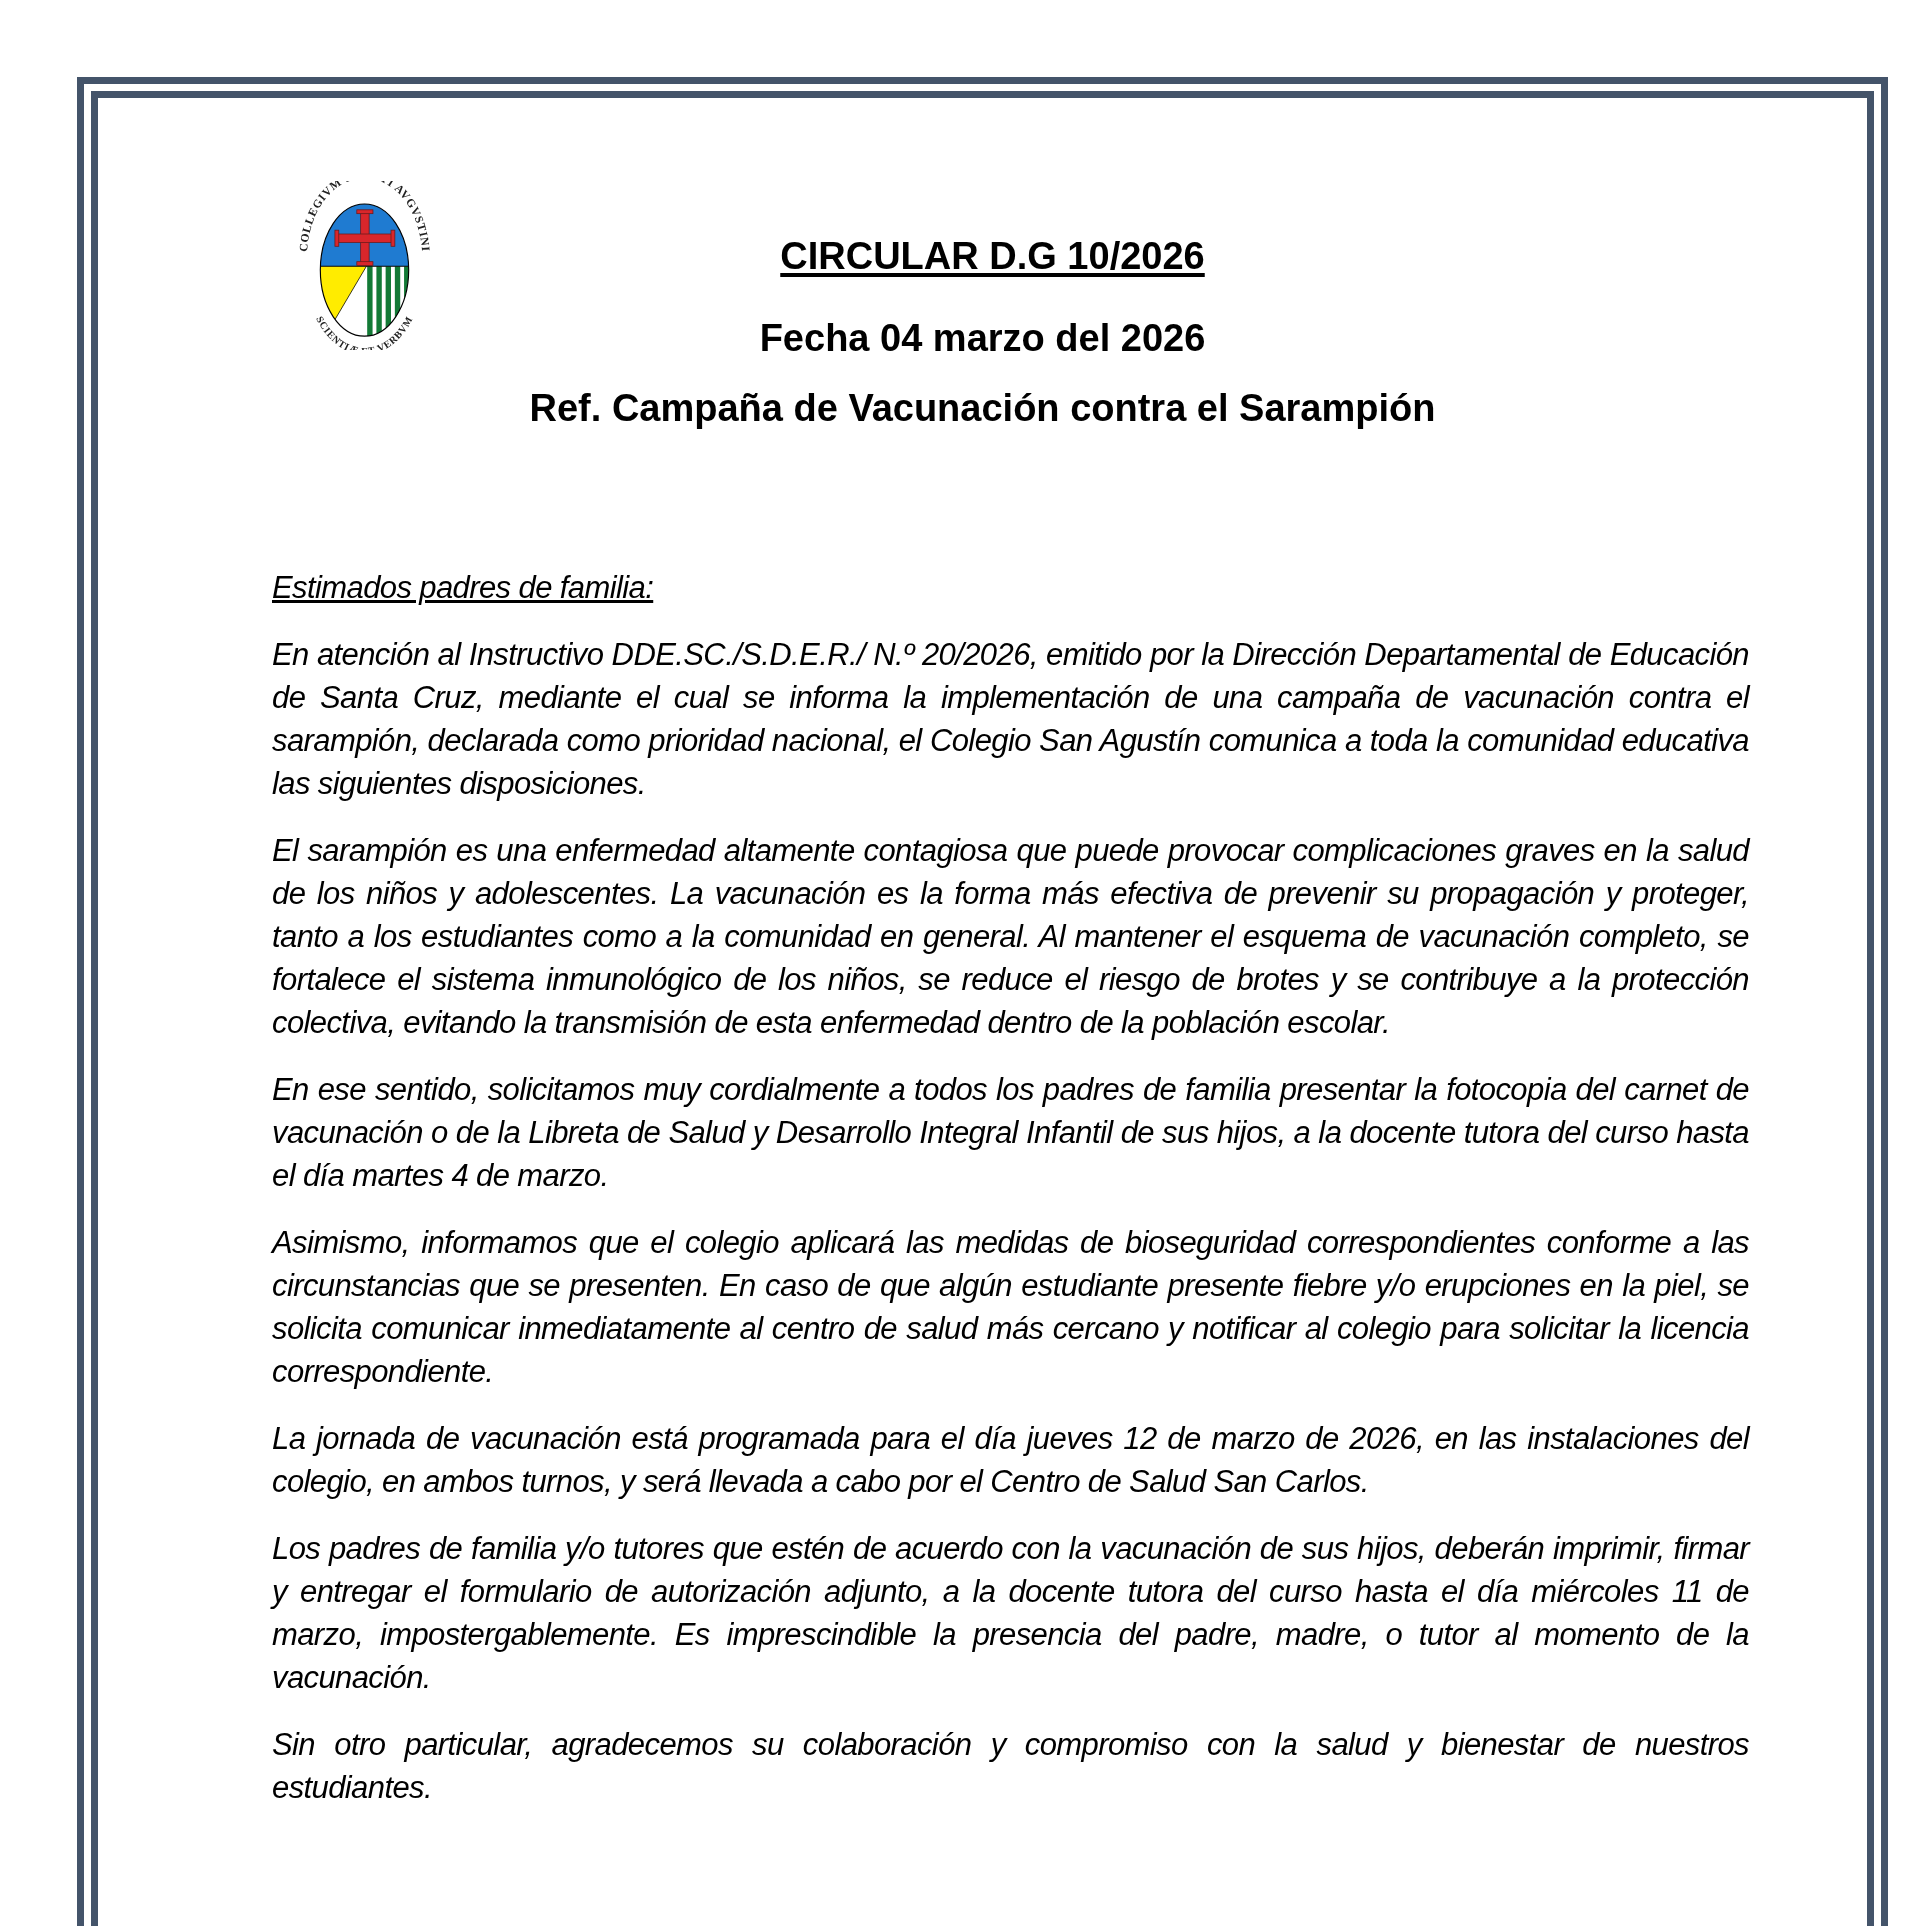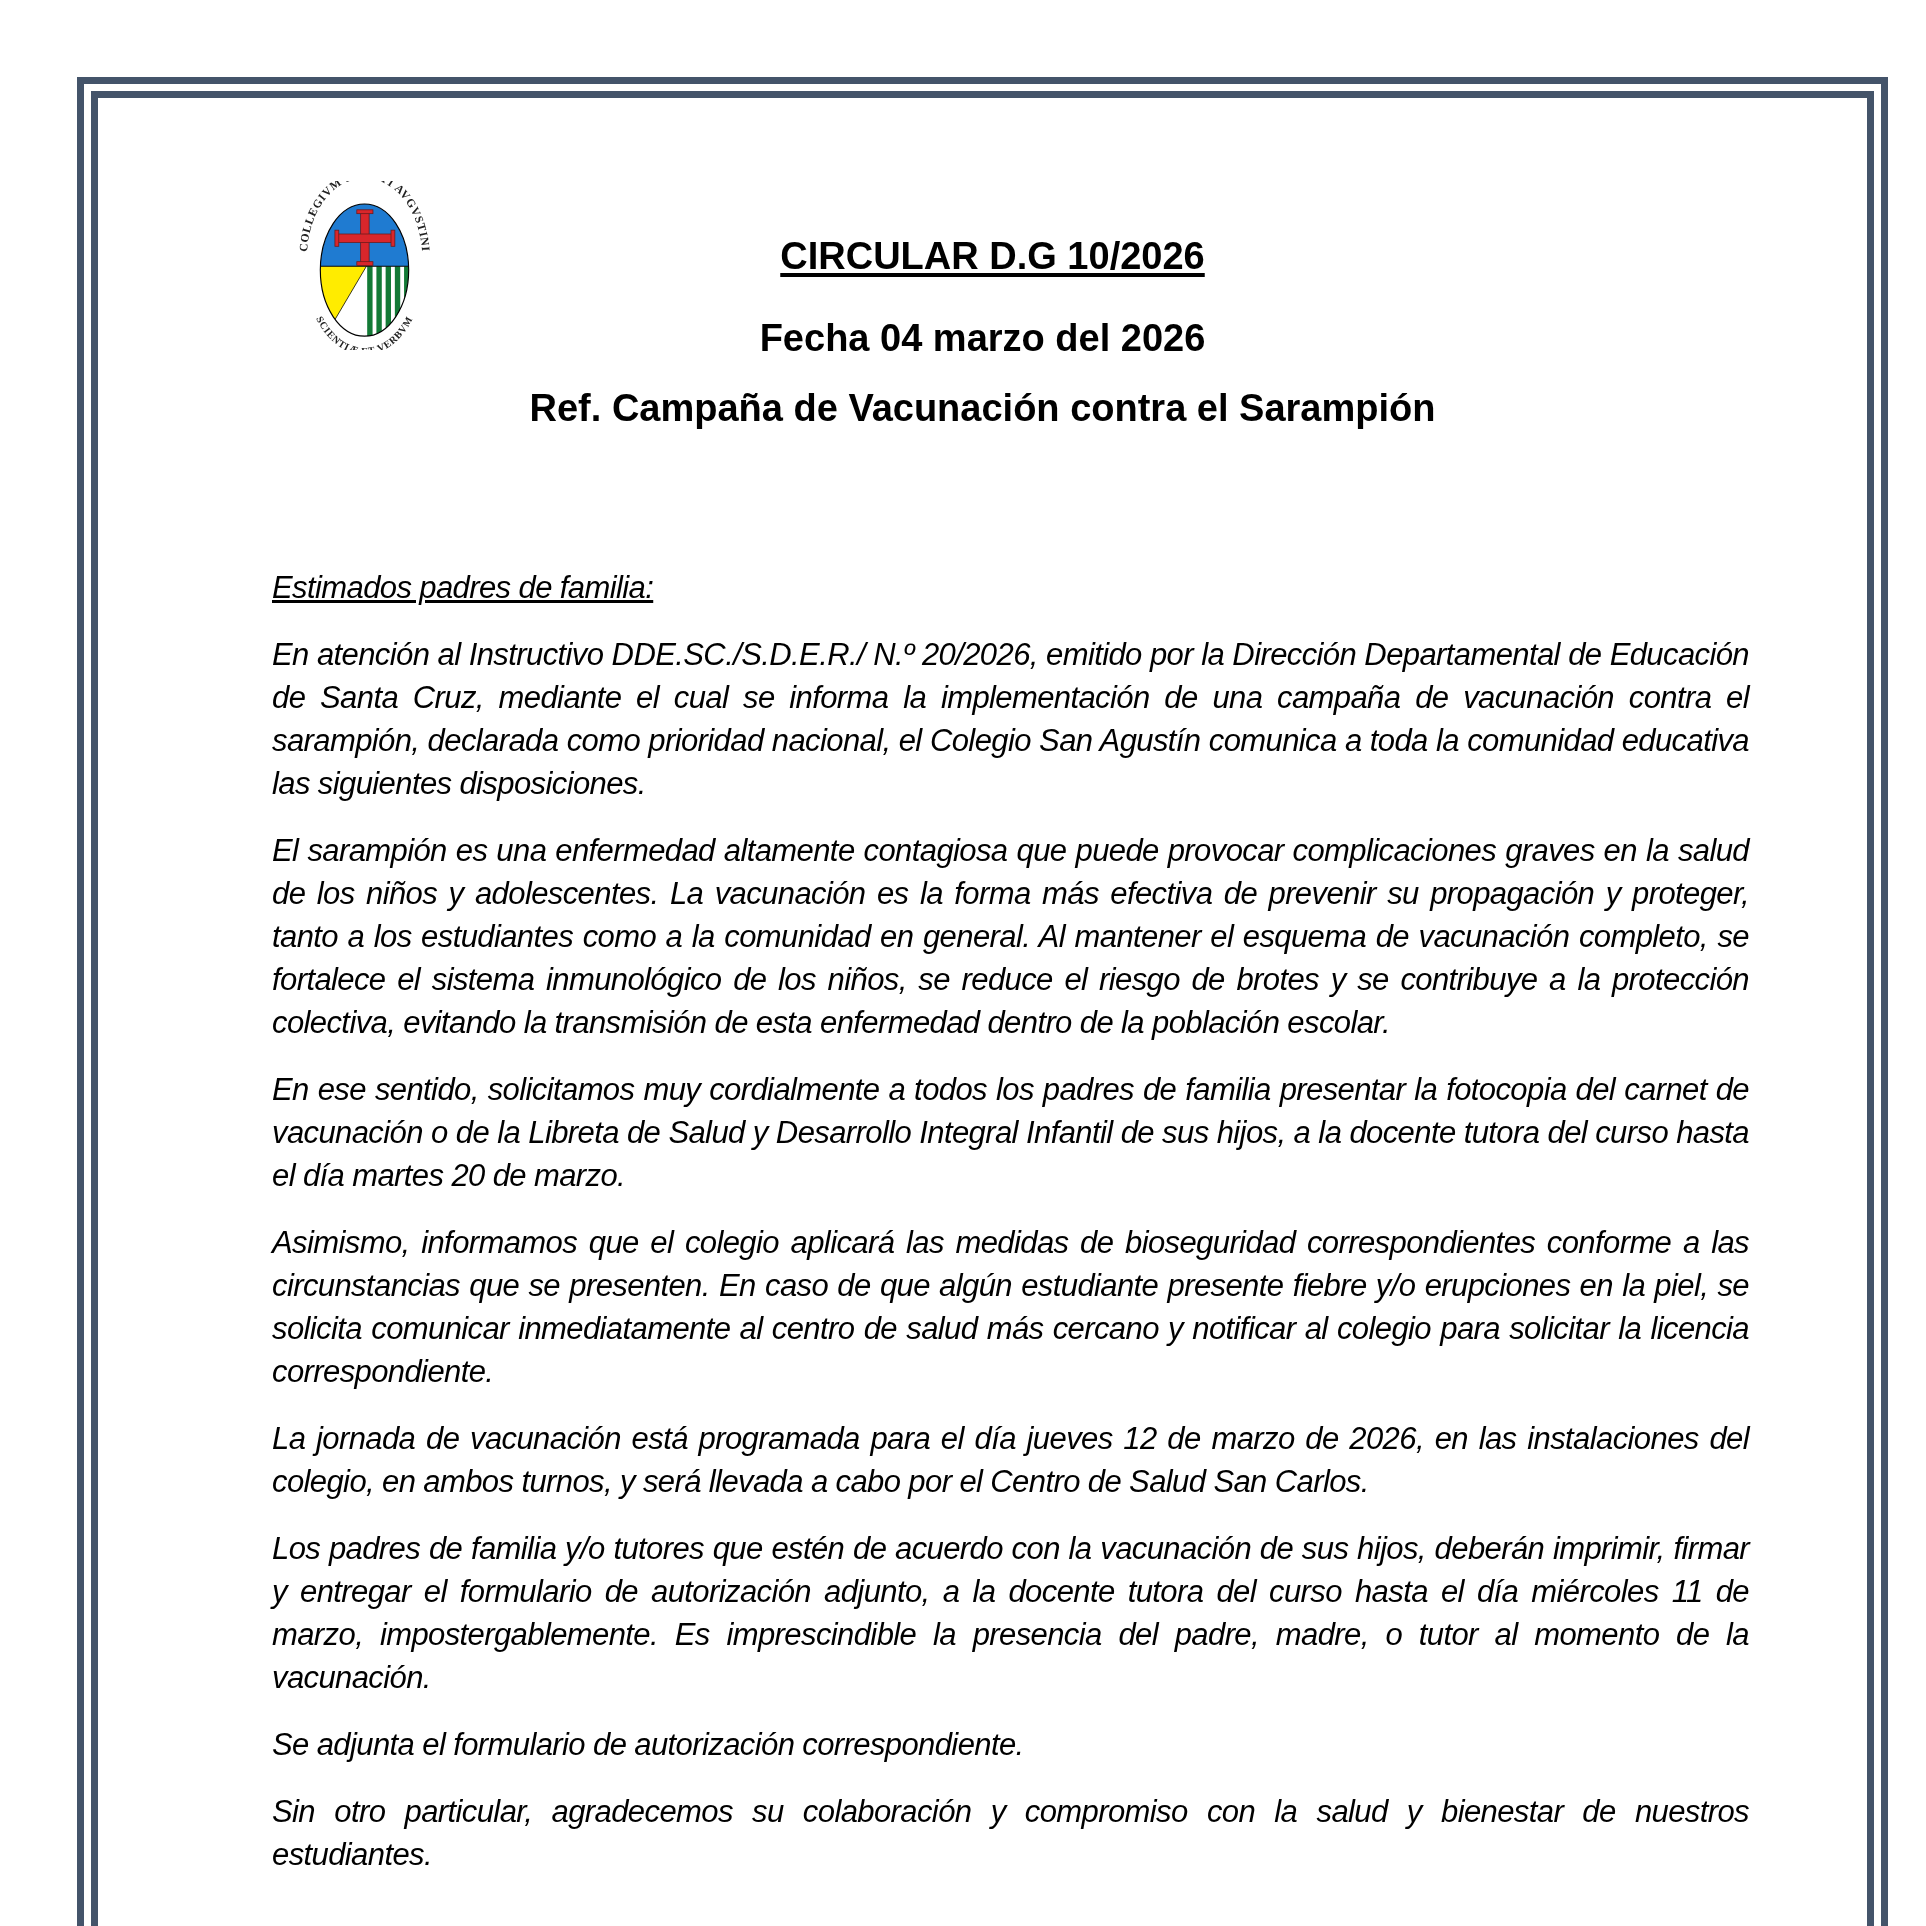--- a/index.html
+++ b/index.html
@@ -80,20 +80,19 @@
 </div>
 
 <div class="hdr hdr-title"><span>CIRCULAR D.G 10/2026</span></div>
 <div class="hdr hdr-date">Fecha 04 marzo del 2026</div>
 <div class="hdr hdr-ref">Ref. Campaña de Vacunación contra el Sarampión</div>
 
 <div class="body-text">
   <p class="greet">Estimados padres de familia:</p>
   <p>En atención al Instructivo DDE.SC./S.D.E.R./ N.º 20/2026, emitido por la Dirección Departamental de Educación de Santa Cruz, mediante el cual se informa la implementación de una campaña de vacunación contra el sarampión, declarada como prioridad nacional, el Colegio San Agustín comunica a toda la comunidad educativa las siguientes disposiciones.</p>
   <p>El sarampión es una enfermedad altamente contagiosa que puede provocar complicaciones graves en la salud de los niños y adolescentes. La vacunación es la forma más efectiva de prevenir su propagación y proteger, tanto a los estudiantes como a la comunidad en general. Al mantener el esquema de vacunación completo, se fortalece el sistema inmunológico de los niños, se reduce el riesgo de brotes y se contribuye a la protección colectiva, evitando la transmisión de esta enfermedad dentro de la población escolar.</p>
-  <p>En ese sentido, solicitamos muy cordialmente a todos los padres de familia presentar la fotocopia del carnet de vacunación o de la Libreta de Salud y Desarrollo Integral Infantil de sus hijos, a la docente tutora del curso hasta el día martes 20 de marzo.</p>
+  <p>En ese sentido, solicitamos muy cordialmente a todos los padres de familia presentar la fotocopia del carnet de vacunación o de la Libreta de Salud y Desarrollo Integral Infantil de sus hijos, a la docente tutora del curso hasta el día martes 4 de marzo.</p>
   <p>Asimismo, informamos que el colegio aplicará las medidas de bioseguridad correspondientes conforme a las circunstancias que se presenten. En caso de que algún estudiante presente fiebre y/o erupciones en la piel, se solicita comunicar inmediatamente al centro de salud más cercano y notificar al colegio para solicitar la licencia correspondiente.</p>
   <p>La jornada de vacunación está programada para el día jueves 12 de marzo de 2026, en las instalaciones del colegio, en ambos turnos, y será llevada a cabo por el Centro de Salud San Carlos.</p>
   <p>Los padres de familia y/o tutores que estén de acuerdo con la vacunación de sus hijos, deberán imprimir, firmar y entregar el formulario de autorización adjunto, a la docente tutora del curso hasta el día miércoles 11 de marzo, impostergablemente. Es imprescindible la presencia del padre, madre, o tutor al momento de la vacunación.</p>
-  <p>Se adjunta el formulario de autorización correspondiente.</p>
   <p>Sin otro particular, agradecemos su colaboración y compromiso con la salud y bienestar de nuestros estudiantes.</p>
 </div>
 
 
 </body></html>

